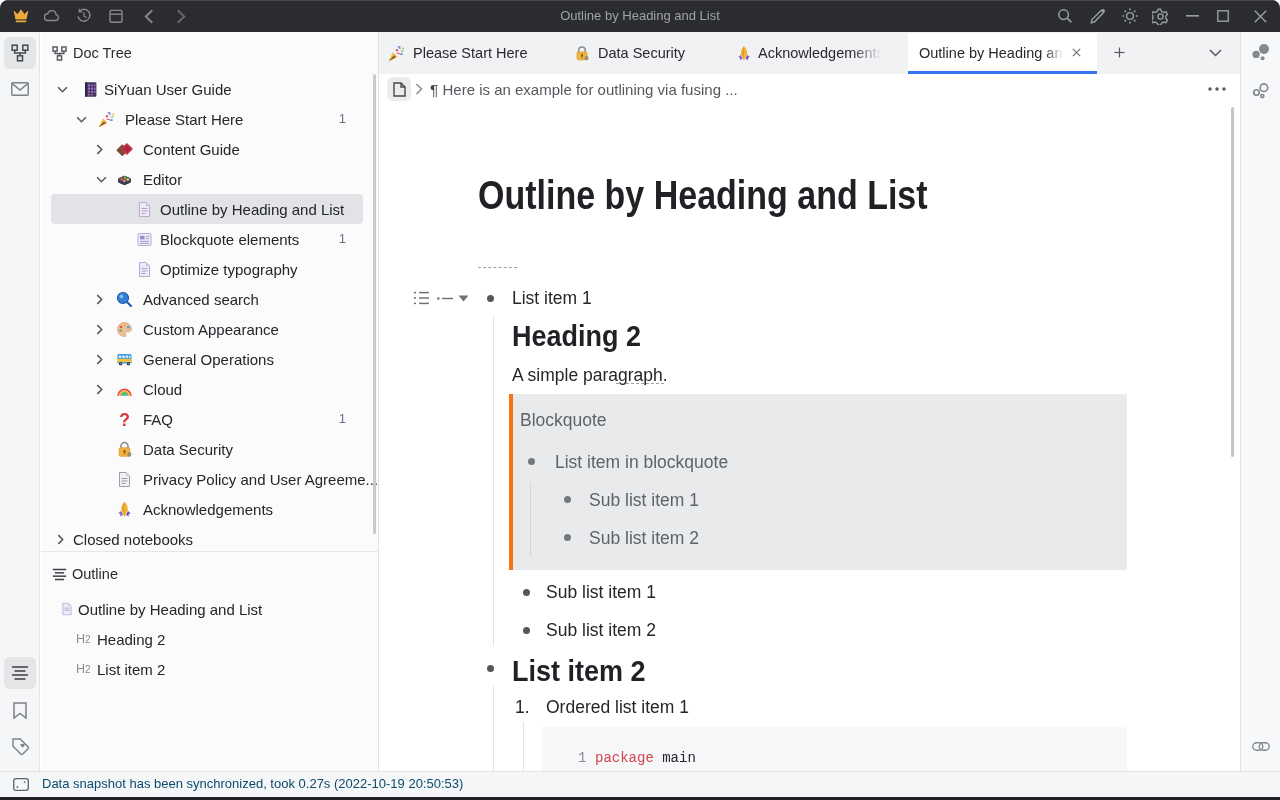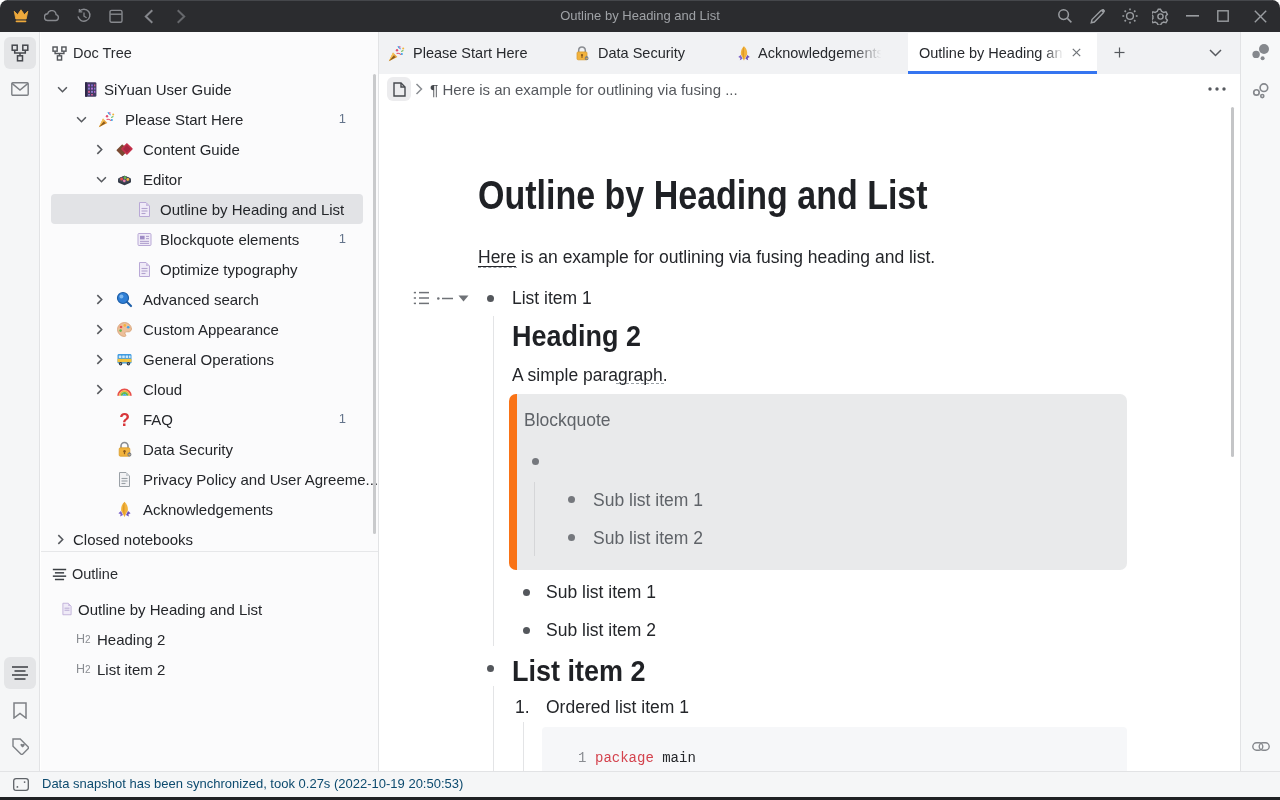--- a/index.html
+++ b/index.html
@@ -41,21 +41,21 @@
 
 #rrail { position:absolute; left:1240px; top:32px; width:40px; height:739px; background:#f7f8f9; border-left:1px solid #e2e3e5; }
 #edscroll { position:absolute; left:1231px; top:107px; width:3px; height:350px; background:#c4c5c7; border-radius:2px; z-index:5; }
 
 
 .doctitle { position:absolute; left:99px; top:70px; font-size:34px; line-height:34px; font-weight:bold; color:#1f2125; transform:scaleY(1.17); transform-origin:0 0; white-space:nowrap; }
 .p16 { position:absolute; font-size:17.5px; line-height:26px; color:#24262a; white-space:nowrap; }
 .h2 { position:absolute; font-size:27px; line-height:27px; font-weight:bold; color:#1f2125; transform:scaleY(1.07); transform-origin:0 0; white-space:nowrap; }
 .bullet { position:absolute; width:7px; height:7px; border-radius:50%; background:#54575c; }
 .gline { position:absolute; width:1px; background:#e3e4e6; }
-.bq { position:absolute; left:130px; top:289px; width:618px; height:176px; background:#e9eaeb; border-left:8px solid #f97316;border-radius:7px; }
+.bq { position:absolute; left:130px; top:289px; width:618px; height:176px; background:#e9eaeb; border-left:4px solid #f97316; }
 .bqtext { color:#5f6368; }
 .bqbullet { background:#75787d; }
 .codeblock { position:absolute; left:163px; top:622px; width:585px; height:44px; background:#f6f7f9; border-radius:4px 4px 0 0; }
 .mono { font-family:"Liberation Mono", monospace; font-size:14px; white-space:pre; }
 </style></head>
 <body>
 
 <div id="titlebar">
   <div style="position:absolute;left:8px;top:0;width:1264px;height:1px;background:#45474b;"></div>
   <div id="wintitle">Outline by Heading and List</div>
@@ -573,21 +573,20 @@
 <div style="position:absolute;left:1249px;top:777px;">
     <svg width="16" height="16" viewBox="0 0 16 16">
       <circle cx="8" cy="8" r="7" fill="none" stroke="#6f7277" stroke-width="1.3"></circle>
       <text x="8" y="11.6" text-anchor="middle" font-family="Liberation Sans" font-size="10" font-weight="bold" fill="#6f7277">?</text>
     </svg>
   </div>
 
 <div id="content">
 
   <div class="doctitle">Outline by Heading and List</div>
-  <div class="p16" style="left:99px;top:139px;"><span style="text-decoration:underline;text-decoration-thickness:1px;text-underline-offset:3px;">Here</span> is an example for outlining via fusing heading and list.</div>
   <div style="position:absolute;left:99px;top:147px;width:39px;border-bottom:1.6px dashed #9aa0a6;height:16px;"></div>
 
   <div style="position:absolute;left:34px;top:186px;">
       <svg width="17" height="14" viewBox="0 0 17 14" fill="none" stroke="#6f7277" stroke-width="1.5">
         <line x1="0.8" y1="1.6" x2="3" y2="1.6"></line>
         <line x1="0.8" y1="7" x2="3" y2="7"></line>
         <line x1="0.8" y1="12.4" x2="3" y2="12.4"></line>
         <line x1="6" y1="1.6" x2="16" y2="1.6"></line>
         <line x1="6" y1="7" x2="16" y2="7"></line>
         <line x1="6" y1="12.4" x2="16" y2="12.4"></line>
@@ -609,20 +608,21 @@
   <div class="p16" style="left:133px;top:180px;">List item 1</div>
   <div class="gline" style="left:114px;top:211px;height:330px;"></div>
 
   <div class="h2" style="left:133px;top:217px;">Heading 2</div>
   <div class="p16" style="left:133px;top:257px;">A simple paragraph.</div>
   <div style="position:absolute;left:237px;top:263px;width:48px;border-bottom:1.6px dashed #9aa0a6;height:16px;"></div>
 
   <div class="bq">
     <div class="p16 bqtext" style="left:7px;top:13px;">Blockquote</div>
     <div class="bullet bqbullet" style="left:15px;top:64px;"></div>
+    <div class="p16 bqtext" style="left:42px;top:55px;">List item in blockquote</div>
     <div class="gline" style="left:17px;top:88px;height:74px;background:#d5d6d8;"></div>
     <div class="bullet bqbullet" style="left:51px;top:102px;"></div>
     <div class="p16 bqtext" style="left:76px;top:93px;">Sub list item 1</div>
     <div class="bullet bqbullet" style="left:51px;top:140px;"></div>
     <div class="p16 bqtext" style="left:76px;top:131px;">Sub list item 2</div>
   </div>
 
   <div class="bullet" style="left:144px;top:484px;"></div>
   <div class="p16" style="left:167px;top:474px;">Sub list item 1</div>
   <div class="bullet" style="left:144px;top:522px;"></div>

